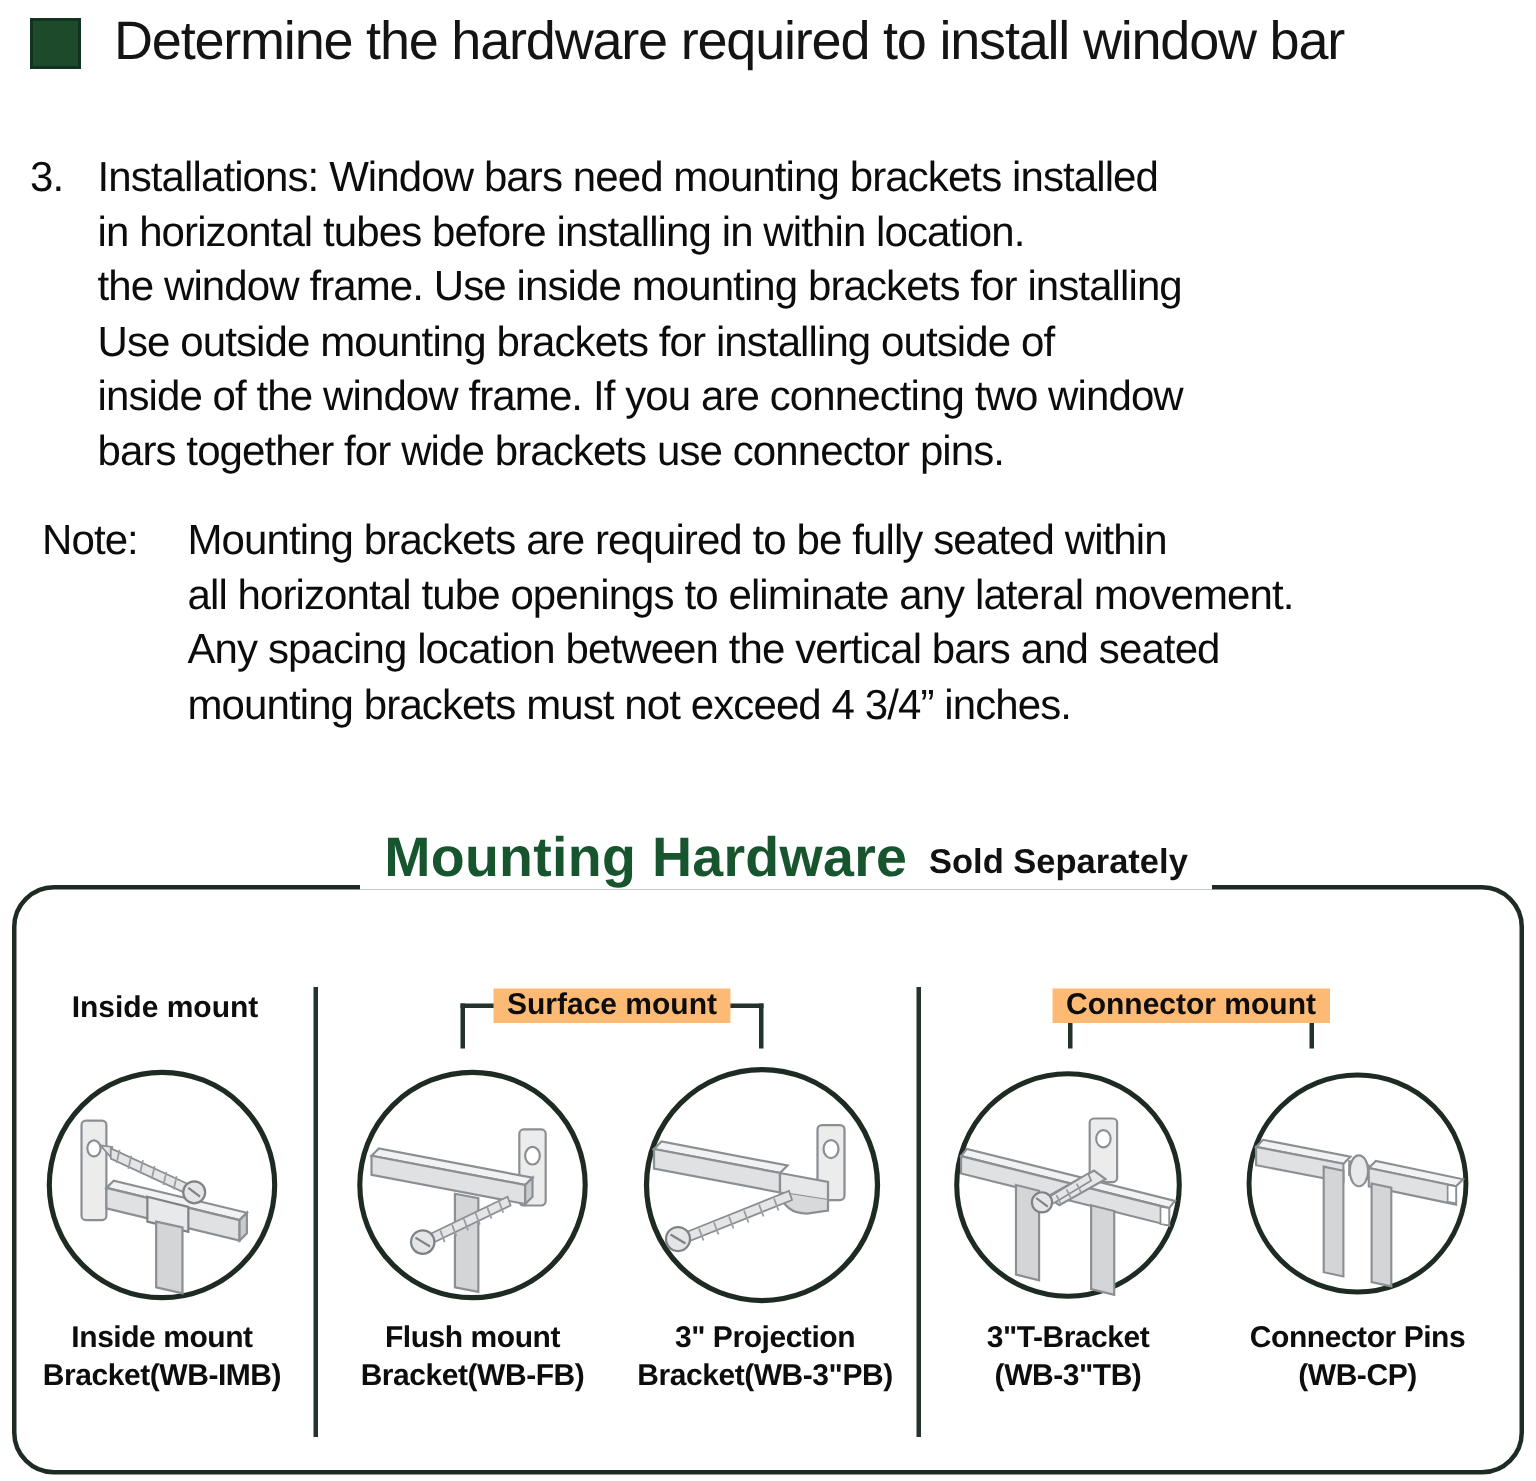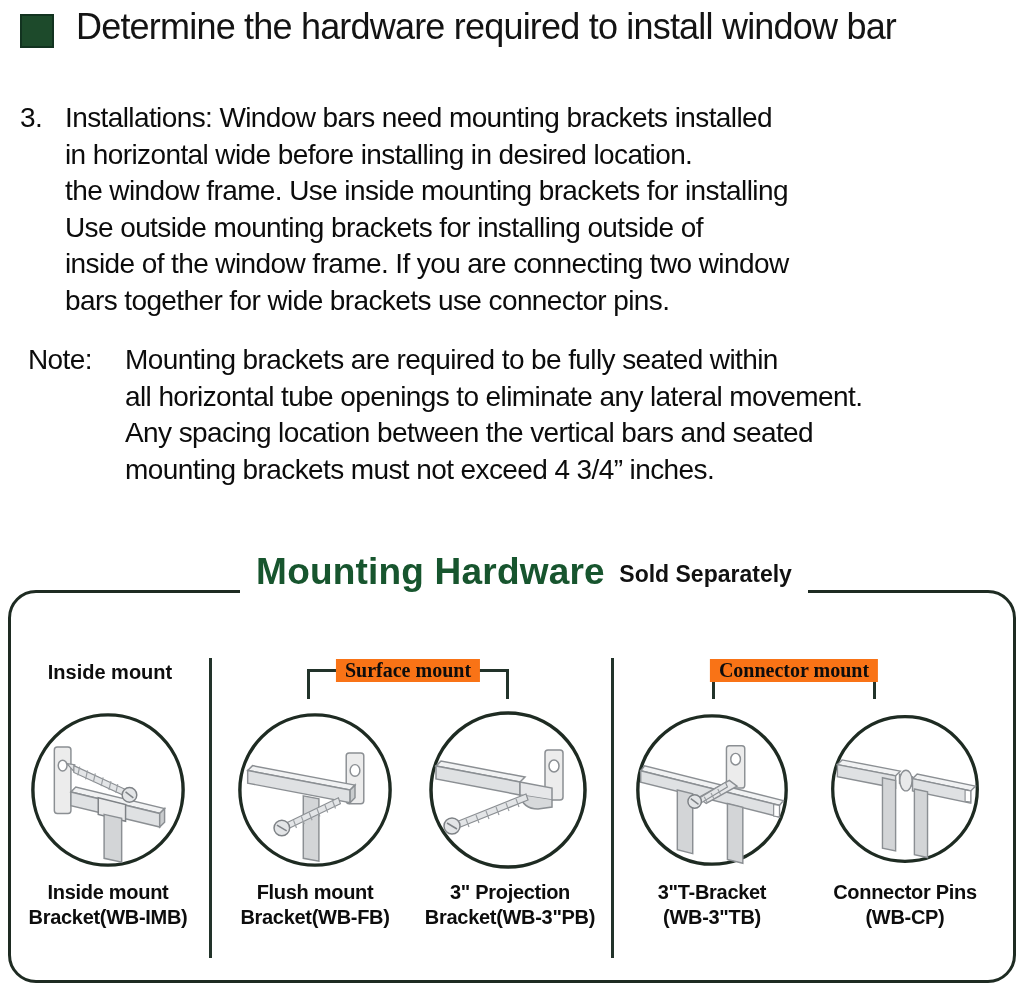--- a/index.html
+++ b/index.html
@@ -7,21 +7,21 @@
   .page {
     position:relative;
     width:1024px; height:987px;
     background:#ffffff;
     font-family:"Liberation Sans", sans-serif;
     color:#0d0d0d;
     overflow:hidden;
   }
 
   
-  .hdr { position:absolute; left:20px; top:6px; display:flex; align-items:flex-end; }
+  .hdr { position:absolute; left:20px; top:6px; display:flex; align-items:center; }
   .bullet {
     width:34px; height:34px; margin-top:4px;
     background:#1d4a2b; border:2px solid #123320;
     flex:0 0 auto;
   }
   .hdr h1 {
     margin-left:22px;
     font-size:36px; font-weight:400; letter-spacing:-0.8px;
     white-space:nowrap; color:#141414;
   }
@@ -57,21 +57,21 @@
   .vdiv { position:absolute; width:3px; top:658px; height:300px; background:#22332a; z-index:2; }
 
   .grp-label {
     position:absolute; z-index:3; text-align:center;
     font-weight:bold; font-size:20px; white-space:nowrap; color:#0d0d0d;
   }
   .grp-bracket {
     position:absolute; z-index:3; height:30px;
     border:3px solid #22332a; border-bottom:none;
   }
-  .grp-bracket .grp-label { left:50%; top:-13px; transform:translateX(-50%); background:#f97316; padding:0 9px;font-family:Liberation Serif, serif; }
+  .grp-bracket .grp-label { left:50%; top:-13px; transform:translateX(-50%); background:#fdba74; padding:0 9px; }
 
   .hw-circle { position:absolute; z-index:2; }
 
   .caption {
     position:absolute; z-index:3; top:880px; width:190px;
     text-align:center; font-weight:bold; font-size:20px; line-height:25px;
     letter-spacing:-0.3px; white-space:nowrap; color:#0d0d0d;
   }
 </style>
 </head>
@@ -81,21 +81,21 @@
 
   <div class="hdr">
     <span class="bullet"></span>
     <h1>Determine the hardware required to install window bar</h1>
   </div>
 
   <div class="para instructions">
     <div class="lbl">3.</div>
     <div class="lines">
       <div>Installations: Window bars need mounting brackets installed</div>
-      <div>in horizontal wide before installing in desired location.</div>
+      <div>in horizontal tubes before installing in within location.</div>
       <div>the window frame. Use inside mounting brackets for installing</div>
       <div>Use outside mounting brackets for installing outside of</div>
       <div>inside of the window frame. If you are connecting two window</div>
       <div>bars together for wide brackets use connector pins.</div>
     </div>
   </div>
 
   <div class="para note">
     <div class="lbl">Note:</div>
     <div class="lines">

